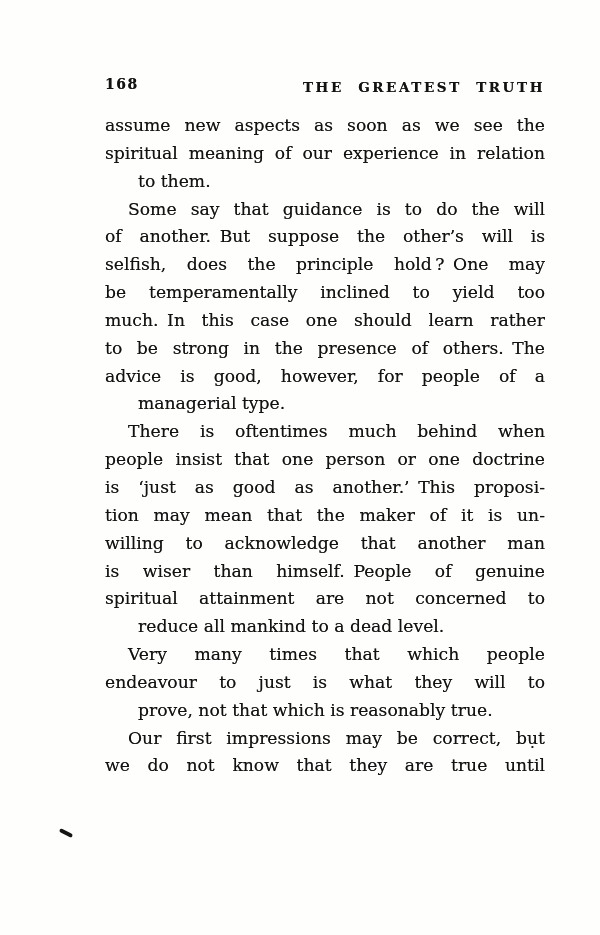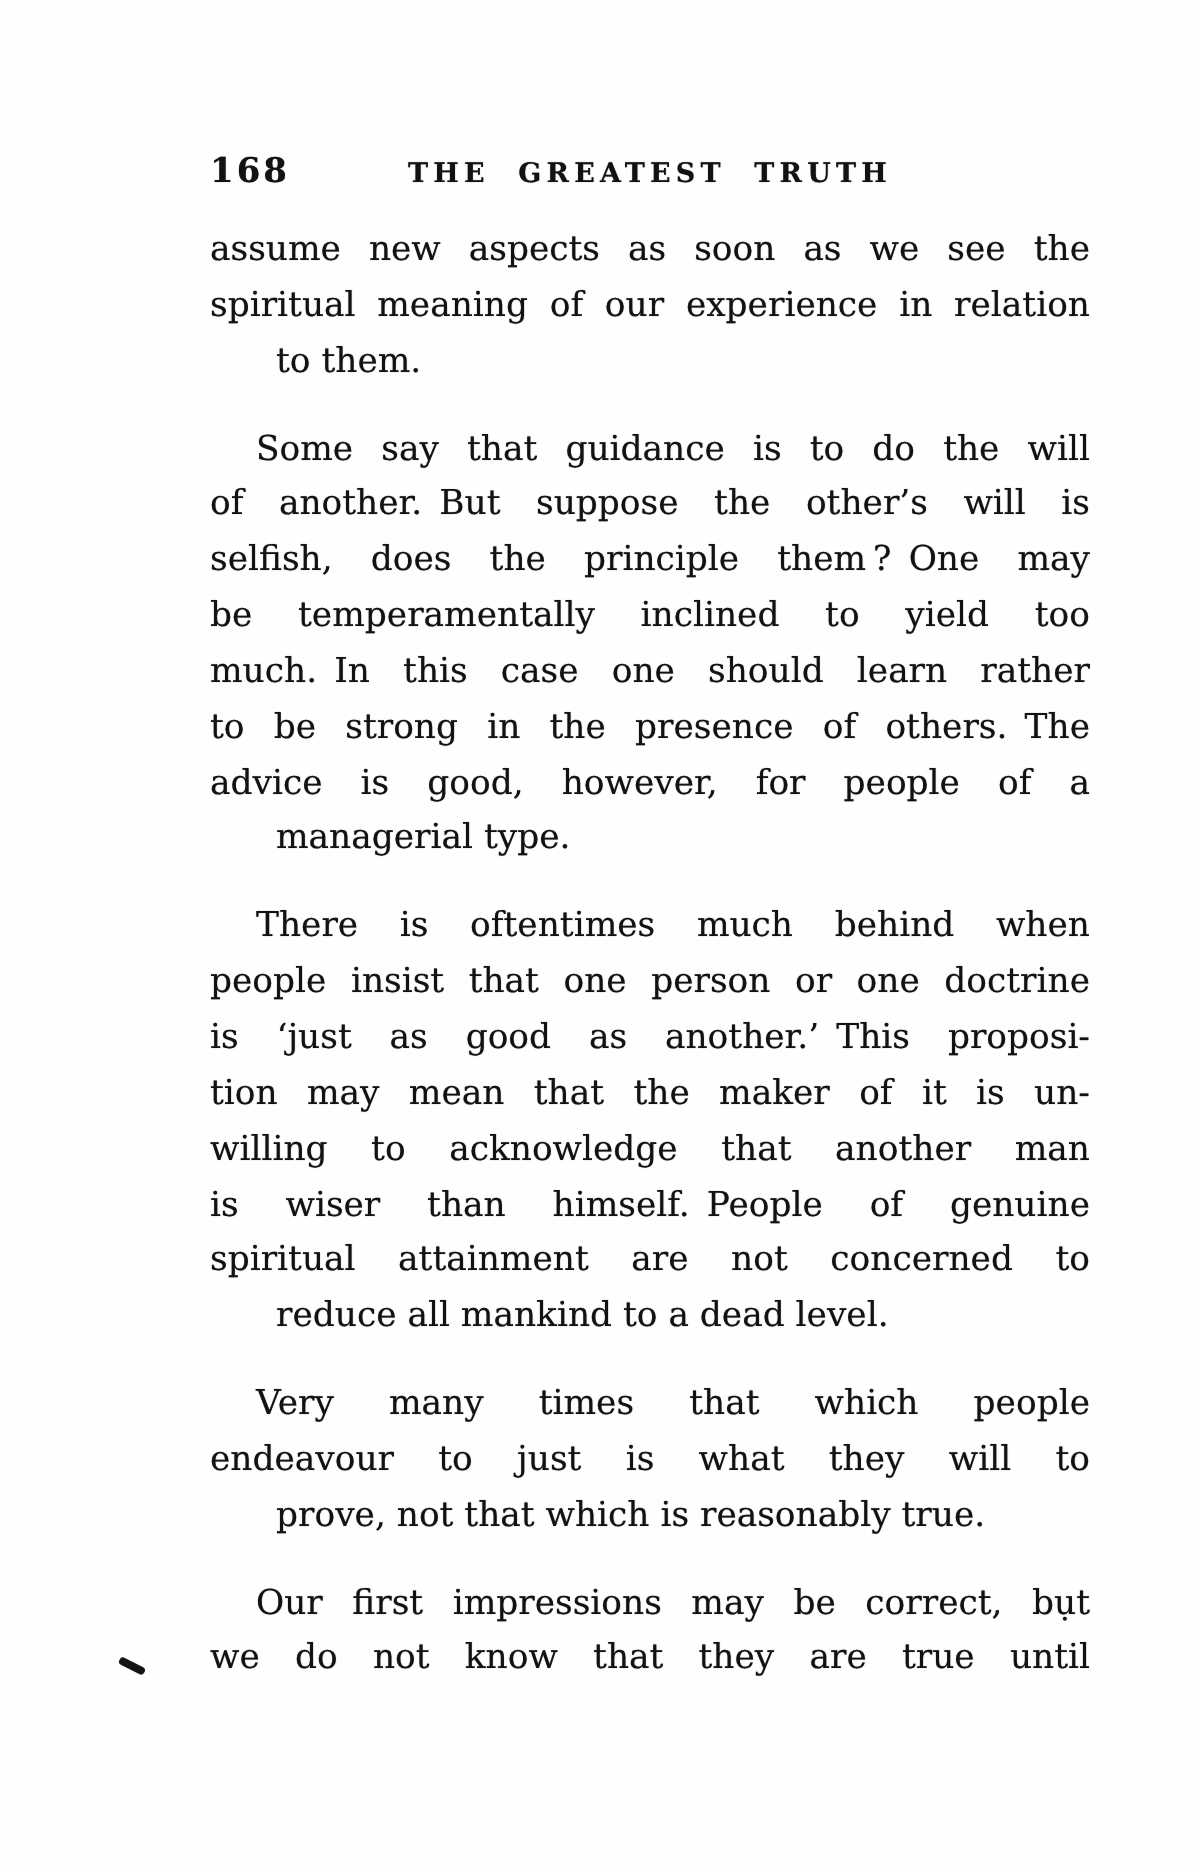--- a/index.html
+++ b/index.html
@@ -15,48 +15,48 @@
     width: 600px; height: 935px;
     background: #fefefd;
   }
   .header {
     position: absolute;
     left: 105px; top: 76px;
     width: 440px; height: 22px;
   }
   .pagenum {
     position: absolute; left: 0; top: 0;
-    font-size: 17px; font-weight: 700;
+    font-size: 14px; font-weight: 700;
     letter-spacing: 1.5px;
     text-shadow: 0 0 0.5px rgba(0,0,0,0.6);
   }
   .running-title {
     display: block;
-    text-align: center;
+    text-align: right;
     font-size: 13.5px; font-weight: 700;
     letter-spacing: 2.6px;
     word-spacing: 7px;
     padding-top: 3px;
     text-shadow: 0 0 0.5px rgba(0,0,0,0.6);
   }
   .body {
     position: absolute;
     left: 105px; top: 112px;
     width: 440px;
   }
   .line {
     font-size: 17.2px;
     font-weight: 400;
     line-height: 27.85px;
     text-align: justify;
     text-align-last: justify;
     text-shadow: 0 0 0.5px rgba(0,0,0,0.55);
   }
   .line.end { text-align: right; text-align-last: left; margin-left: 33px; }
-  .line.indent { text-indent: 23px; margin-top: 16px; }
+  .line.indent { text-indent: 23px; }
   .ink-mark {
     position: absolute;
     left: 59px; top: 831px;
     width: 14px; height: 4px;
     background: #141414;
     border-radius: 2px;
     transform: rotate(27deg);
   }
 </style>
 </head>
@@ -67,21 +67,21 @@
     <span class="pagenum">168</span>
     <span class="running-title">THE GREATEST TRUTH</span>
   </div>
 
   <div class="body" id="body-lines">
       <div class="line">assume new aspects as soon as we see the</div>
       <div class="line">spiritual meaning of our experience in relation</div>
       <div class="line end">to them.</div>
       <div class="line indent">Some say that guidance is to do the will</div>
       <div class="line">of another. But suppose the other’s will is</div>
-      <div class="line">selfish, does the principle them ? One may</div>
+      <div class="line">selfish, does the principle hold ? One may</div>
       <div class="line">be temperamentally inclined to yield too</div>
       <div class="line">much. In this case one should learn rather</div>
       <div class="line">to be strong in the presence of others. The</div>
       <div class="line">advice is good, however, for people of a</div>
       <div class="line end">managerial type.</div>
       <div class="line indent">There is oftentimes much behind when</div>
       <div class="line">people insist that one person or one doctrine</div>
       <div class="line">is ‘just as good as another.’ This proposi-</div>
       <div class="line">tion may mean that the maker of it is un-</div>
       <div class="line">willing to acknowledge that another man</div>

